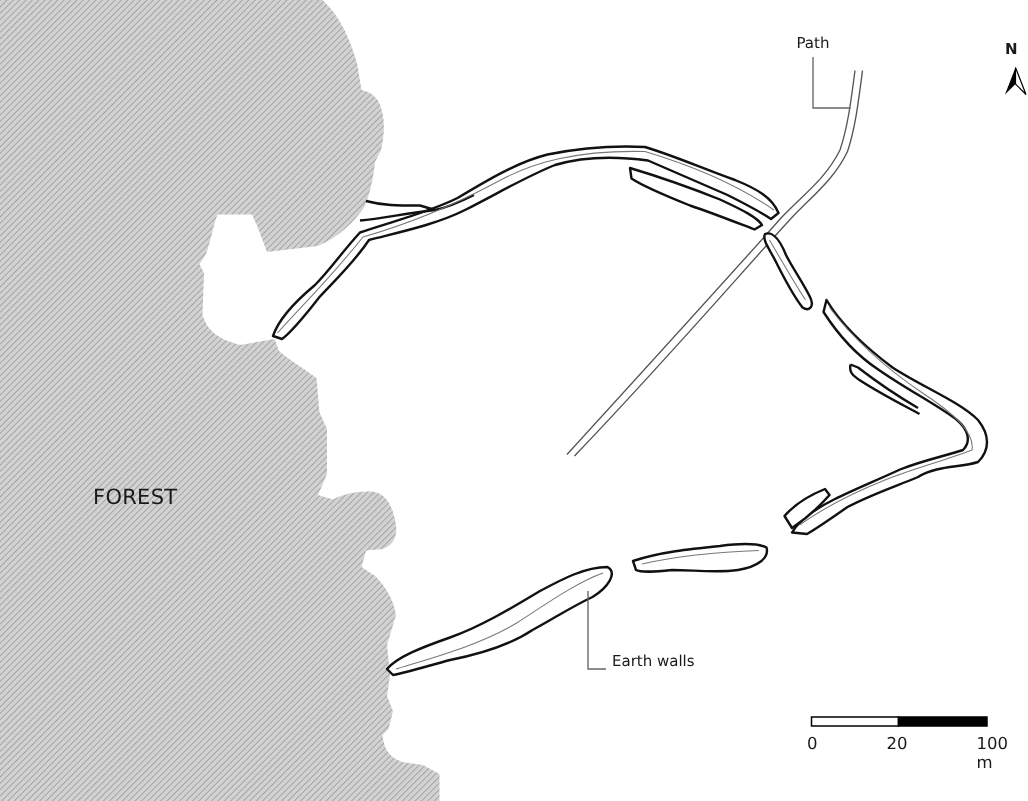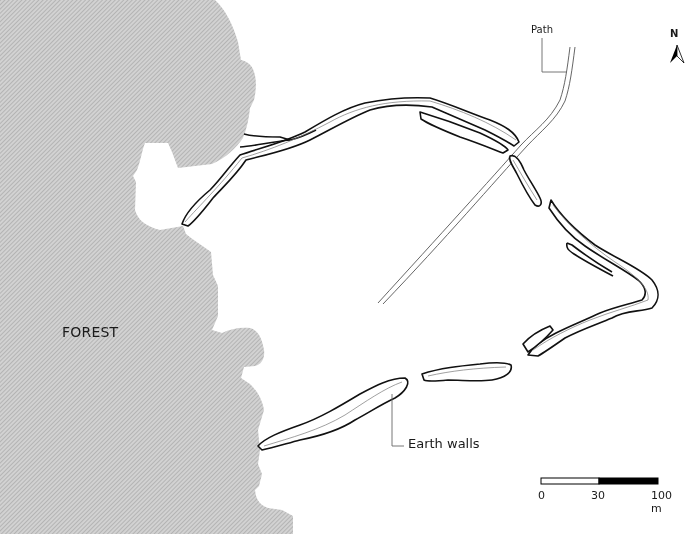--- a/index.html
+++ b/index.html
@@ -1,21 +1,21 @@
 <!DOCTYPE html>
 <html><head>
   <meta charset="utf-8">
   <style>
     html, body { margin: 0; padding: 0; background: #ffffff; }
     body { width: 685px; height: 534px; overflow: hidden; position: relative; font-family: "DejaVu Sans", "Liberation Sans", sans-serif; }
     #map { position: absolute; left: 0; top: 0; width: 685px; height: 534px; }
     .label { position: absolute; color: #1a1a1a; white-space: nowrap; font-family: "DejaVu Sans", "Liberation Sans", sans-serif; }
     .forest-label { left: 62px; top: 300px; font-size: 14px; letter-spacing: 0.2px; margin-top: 24px; }
     .path-label { left: 531px; top: 24px; font-size: 10px; }
-    .walls-label { left: 408px; top: 436px; font-size: 13px; }
+    .walls-label { left: 408px; top: 436px; font-size: 10px; }
     .north-label { left: 670px; top: 28px; font-size: 10px; font-weight: bold; }
     .scale-tick { position: absolute; top: 489px; font-size: 11px; color: #1a1a1a; }
   </style>
 </head>
 <body>
 
 <svg id="map" viewBox="0 0 685 534" xmlns="http://www.w3.org/2000/svg">
   <defs>
     <pattern id="hatch" width="3" height="3" patternUnits="userSpaceOnUse" patternTransform="rotate(45)">
       <rect width="3" height="3" fill="#d2d2d2"></rect>
@@ -73,14 +73,14 @@
     <rect x="541" y="478" width="58" height="6" fill="#fff" stroke="#000" stroke-width="1"></rect>
     <rect x="599" y="478" width="59" height="6" fill="#000" stroke="#000" stroke-width="1"></rect>
   </g>
 </svg>
 
 <div class="label forest-label">FOREST</div>
 <div class="label path-label">Path</div>
 <div class="label walls-label">Earth walls</div>
 <div class="label north-label">N</div>
 <div class="scale-tick" style="left:538px">0</div>
-<div class="scale-tick" style="left:591px">30</div>
+<div class="scale-tick" style="left:591px">20</div>
 <div class="scale-tick" style="left:651px">100 m</div>
 
 </body></html>

